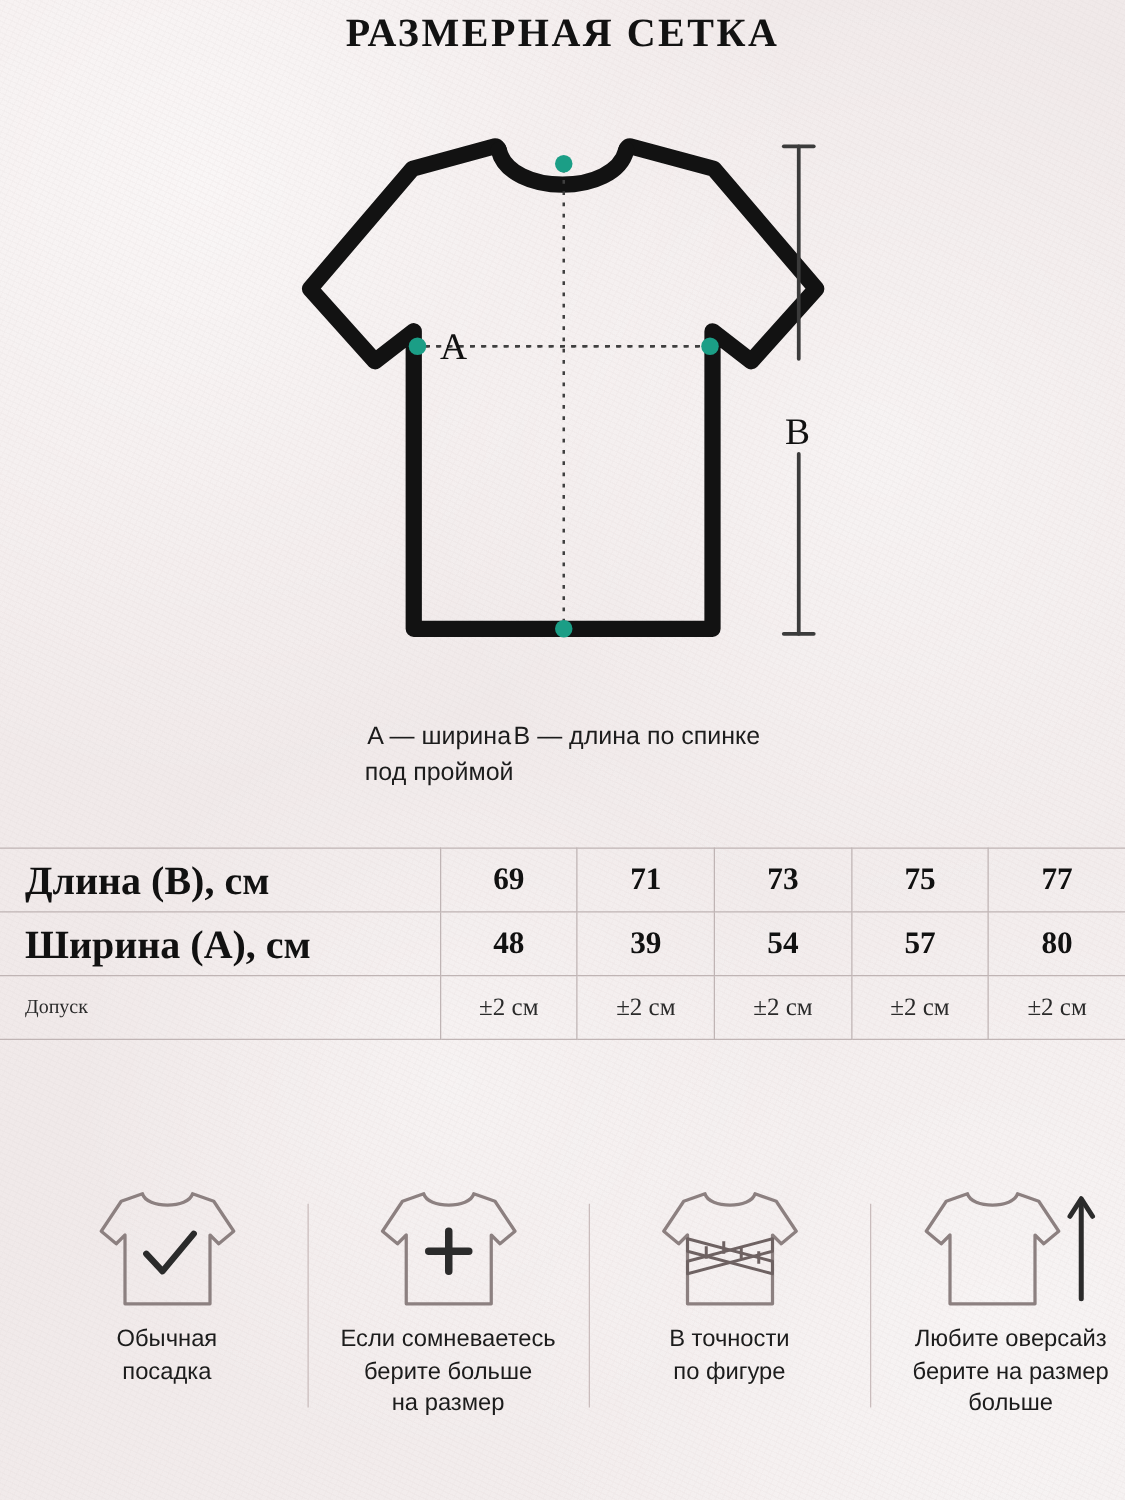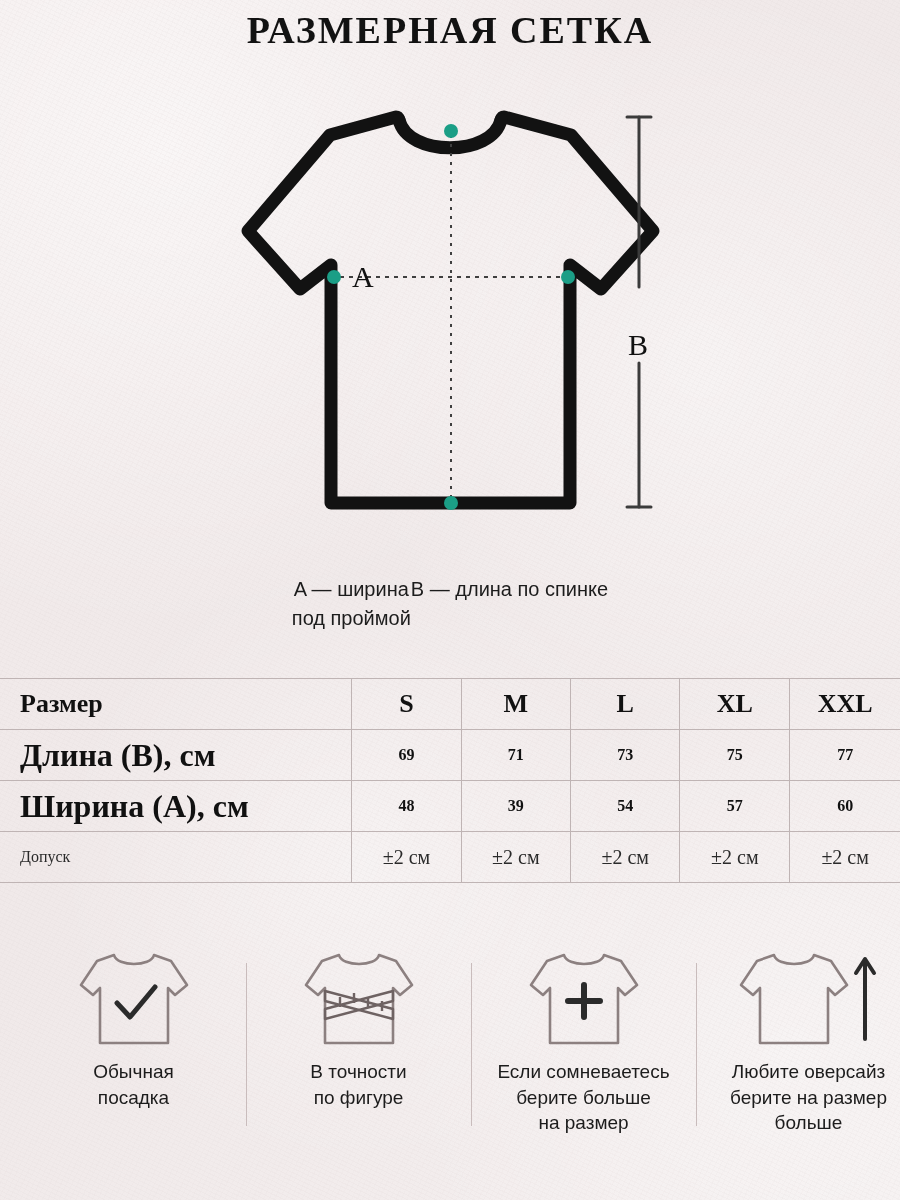--- a/index.html
+++ b/index.html
@@ -36,21 +36,21 @@
       repeating-linear-gradient(115deg, rgba(222,212,212,0.26) 0px, rgba(222,212,212,0.26) 1px, rgba(255,255,255,0) 1px, rgba(255,255,255,0) 5px);
   }
 
   
   .title {
     position: absolute;
     top: 8px;
     left: 0;
     width: 900px;
     text-align: center;
-    font-size: 38px;
+    font-size: 32px;
     letter-spacing: 2px;
     font-weight: 700;
     font-family: "Liberation Serif", serif;
     color: #121212;
   }
 
   
   .illu {
     position: absolute;
     top: 95px;
@@ -87,21 +87,21 @@
   table {
     width: 900px;
     border-collapse: collapse;
     font-family: "Liberation Serif", serif;
   }
   table td, table th {
     border: 1px solid #bfb4b4;
     padding: 0;
     height: 50px;
     text-align: center;
-    font-size: 16px;
+    font-size: 25px;
     font-weight: 700;
     color: #111;
   }
   table td.label, table th.label {
     text-align: left;
     padding-left: 20px;
     width: 340px;
     font-size: 32px;
   }
   table tr:last-child td {
@@ -218,43 +218,35 @@
 
   <div class="legend">
     <div class="legend-col" style="white-space:pre-line;">A — ширина
 под проймой</div>
     <div class="legend-col" style="white-space:pre-line;">B — длина по спинке</div>
   </div>
 
   <div class="table-wrap">
     <table>
       <tbody>
-        <tr class="hdr">
-          <td class="label">Размер</td>
-          <td class="sizecell">S</td>
-          <td class="sizecell">M</td>
-          <td class="sizecell">L</td>
-          <td class="sizecell">XL</td>
-          <td class="sizecell">XXL</td>
-        </tr>
         <tr>
           <td class="label">Длина (B), см</td>
           <td class="sizecell">69</td>
           <td class="sizecell">71</td>
           <td class="sizecell">73</td>
           <td class="sizecell">75</td>
           <td class="sizecell">77</td>
         </tr>
         <tr>
           <td class="label">Ширина (A), см</td>
           <td class="sizecell">48</td>
           <td class="sizecell">39</td>
           <td class="sizecell">54</td>
           <td class="sizecell">57</td>
-          <td class="sizecell">60</td>
+          <td class="sizecell">80</td>
         </tr>
         <tr>
           <td class="label">Допуск</td>
           <td class="sizecell">±2 см</td>
           <td class="sizecell">±2 см</td>
           <td class="sizecell">±2 см</td>
           <td class="sizecell">±2 см</td>
           <td class="sizecell">±2 см</td>
         </tr>
       </tbody>
@@ -268,57 +260,57 @@
         <svg width="130" height="105" viewBox="0 0 130 105" xmlns="http://www.w3.org/2000/svg">
           <g fill="none" stroke="#8c8080" stroke-width="2.6" stroke-linejoin="round" stroke-linecap="round">
             <path d="M45 8 L28 14 L12 38 L24 48 L31 41 L31 96 L99 96 L99 41 L106 48 L118 38 L102 14 L85 8
                      C82 20, 48 20, 45 8 Z"></path>
           </g>
           <path d="M48 56 L61 70 L86 40" fill="none" stroke="#2b2b2b" stroke-width="5" stroke-linecap="round" stroke-linejoin="round"></path>
         </svg>
       </div>
       <div class="cap">Обычная
 посадка</div>
-    </div>
-
-    <div class="fit">
-      <div class="ico">
-        <svg width="130" height="105" viewBox="0 0 130 105" xmlns="http://www.w3.org/2000/svg">
-          <g fill="none" stroke="#8c8080" stroke-width="2.6" stroke-linejoin="round" stroke-linecap="round">
-            <path d="M45 8 L28 14 L12 38 L24 48 L31 41 L31 96 L99 96 L99 41 L106 48 L118 38 L102 14 L85 8
-                     C82 20, 48 20, 45 8 Z"></path>
-          </g>
-          <g fill="none" stroke="#6e6262" stroke-width="2.4" stroke-linejoin="round">
-            <path d="M31 44 L99 62 L99 72 L31 54 Z"></path>
-            <path d="M99 44 L31 62 L31 72 L99 54 Z"></path>
-            <path d="M60 46 L60 56 M74 50 L74 60 M88 54 L88 64 M46 50 L46 60"></path>
-          </g>
-        </svg>
-      </div>
-      <div class="cap">В точности
-по фигуре</div>
     </div>
 
     <div class="fit">
       <div class="ico">
         <svg width="130" height="105" viewBox="0 0 130 105" xmlns="http://www.w3.org/2000/svg">
           <g fill="none" stroke="#8c8080" stroke-width="2.6" stroke-linejoin="round" stroke-linecap="round">
             <path d="M45 8 L28 14 L12 38 L24 48 L31 41 L31 96 L99 96 L99 41 L106 48 L118 38 L102 14 L85 8
                      C82 20, 48 20, 45 8 Z"></path>
           </g>
           <path d="M65 38 L65 70 M49 54 L81 54" stroke="#2b2b2b" stroke-width="6" stroke-linecap="round"></path>
         </svg>
       </div>
       <div class="cap">Если сомневаетесь
 берите больше
 на размер</div>
     </div>
 
     <div class="fit">
       <div class="ico">
+        <svg width="130" height="105" viewBox="0 0 130 105" xmlns="http://www.w3.org/2000/svg">
+          <g fill="none" stroke="#8c8080" stroke-width="2.6" stroke-linejoin="round" stroke-linecap="round">
+            <path d="M45 8 L28 14 L12 38 L24 48 L31 41 L31 96 L99 96 L99 41 L106 48 L118 38 L102 14 L85 8
+                     C82 20, 48 20, 45 8 Z"></path>
+          </g>
+          <g fill="none" stroke="#6e6262" stroke-width="2.4" stroke-linejoin="round">
+            <path d="M31 44 L99 62 L99 72 L31 54 Z"></path>
+            <path d="M99 44 L31 62 L31 72 L99 54 Z"></path>
+            <path d="M60 46 L60 56 M74 50 L74 60 M88 54 L88 64 M46 50 L46 60"></path>
+          </g>
+        </svg>
+      </div>
+      <div class="cap">В точности
+по фигуре</div>
+    </div>
+
+    <div class="fit">
+      <div class="ico">
         <svg width="150" height="105" viewBox="0 0 150 105" xmlns="http://www.w3.org/2000/svg">
           <g fill="none" stroke="#8c8080" stroke-width="2.6" stroke-linejoin="round" stroke-linecap="round">
             <path d="M40 8 L23 14 L7 38 L19 48 L26 41 L26 96 L94 96 L94 41 L101 48 L113 38 L97 14 L80 8
                      C77 20, 43 20, 40 8 Z"></path>
           </g>
           <g stroke="#2b2b2b" stroke-width="4" fill="none" stroke-linecap="round" stroke-linejoin="round">
             <line x1="131" y1="92" x2="131" y2="14"></line>
             <path d="M122 26 L131 12 L140 26"></path>
           </g>
         </svg>

